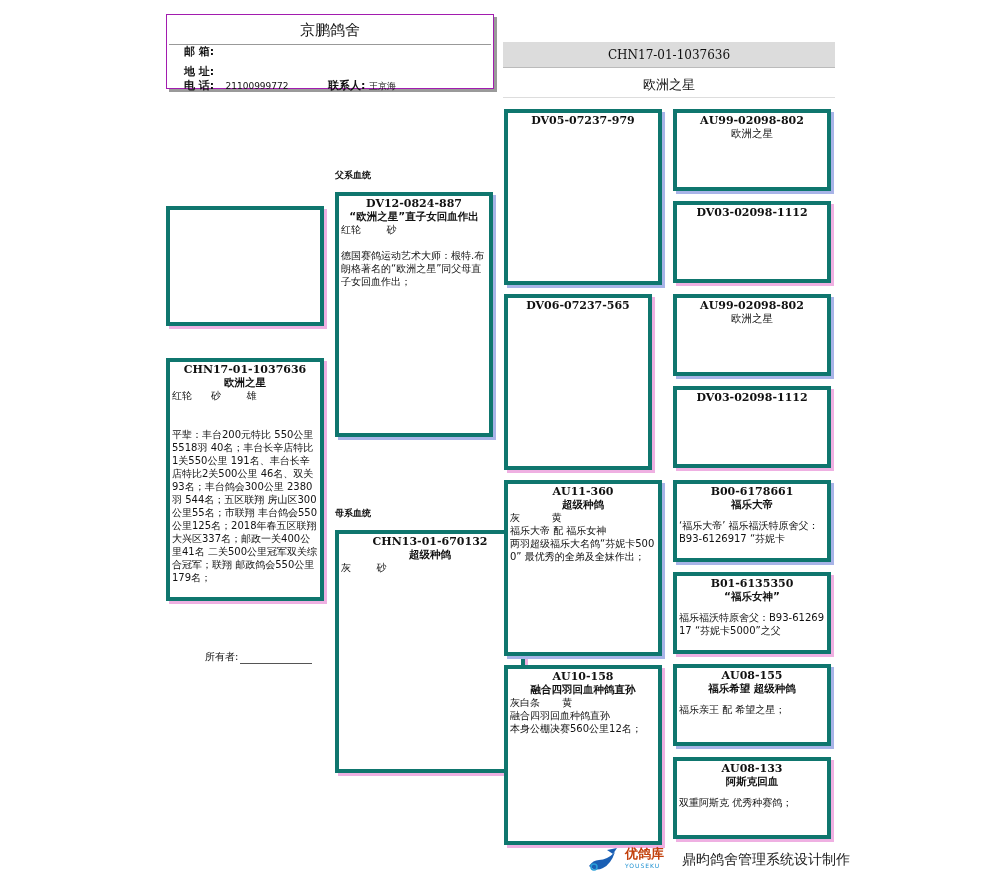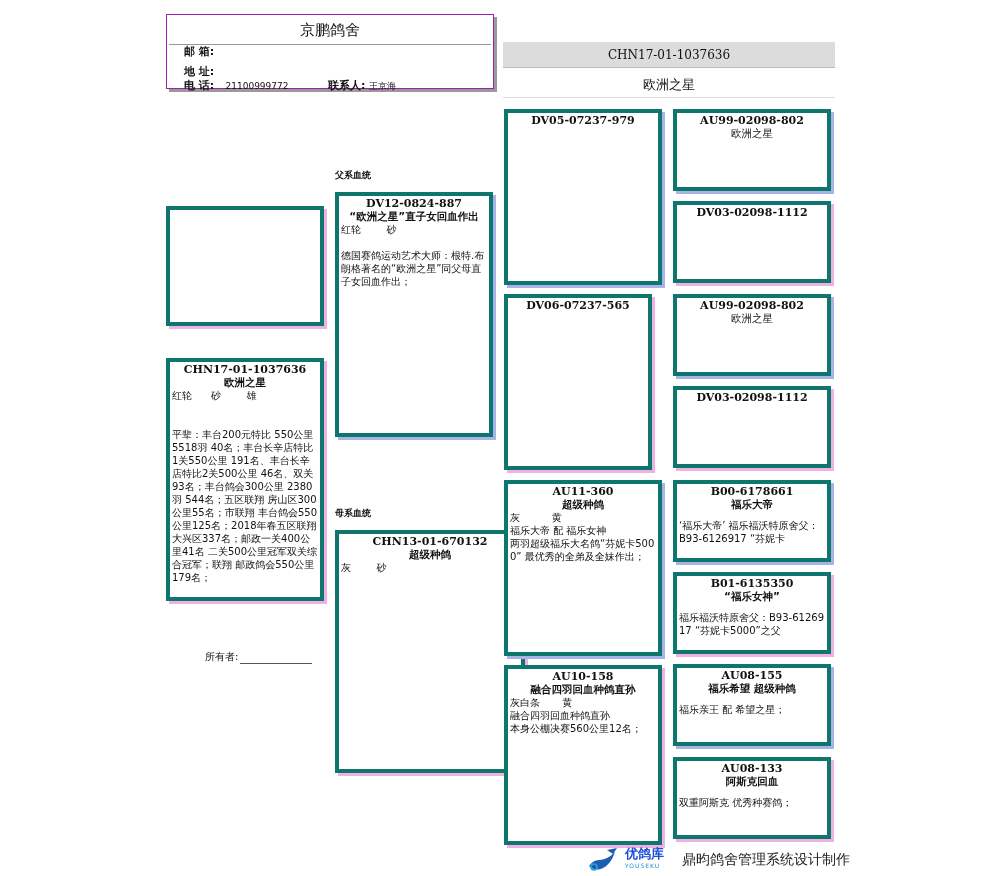--- a/index.html
+++ b/index.html
@@ -52,21 +52,21 @@
   .gap { height: 13px; }
 
   .section-label { font-size: 9px; font-weight: bold; }
 
   .owner-line { left: 205px; top: 650px; font-size: 10px; }
   .owner-line .blank { display: inline-block; width: 72px; border-bottom: 1px solid #555; vertical-align: bottom; margin-left: 2px; height: 10px; }
 
   .footer { left: 585px; top: 845px; height: 30px; display: flex; align-items: center; }
   .logo-mark { width: 36px; height: 28px; position: relative; }
   .logo-text { margin-left: 4px; line-height: 12px; }
-  .logo-cn { color: #1d4ed8; font-weight: bold; font-size: 13px; }
+  .logo-cn { color: #c2410c; font-weight: bold; font-size: 13px; }
   .logo-en { color: #1a8fd0; font-size: 6px; letter-spacing: 1px; }
   .footer-credit { margin-left: 18px; font-size: 14px; color: #222; }
 </style>
 </head>
 <body>
 
 <div class="abs loft-card">
   <div class="loft-title">京鹏鸽舍</div>
   <div class="loft-row">
     <span class="lbl">邮  箱:</span>

